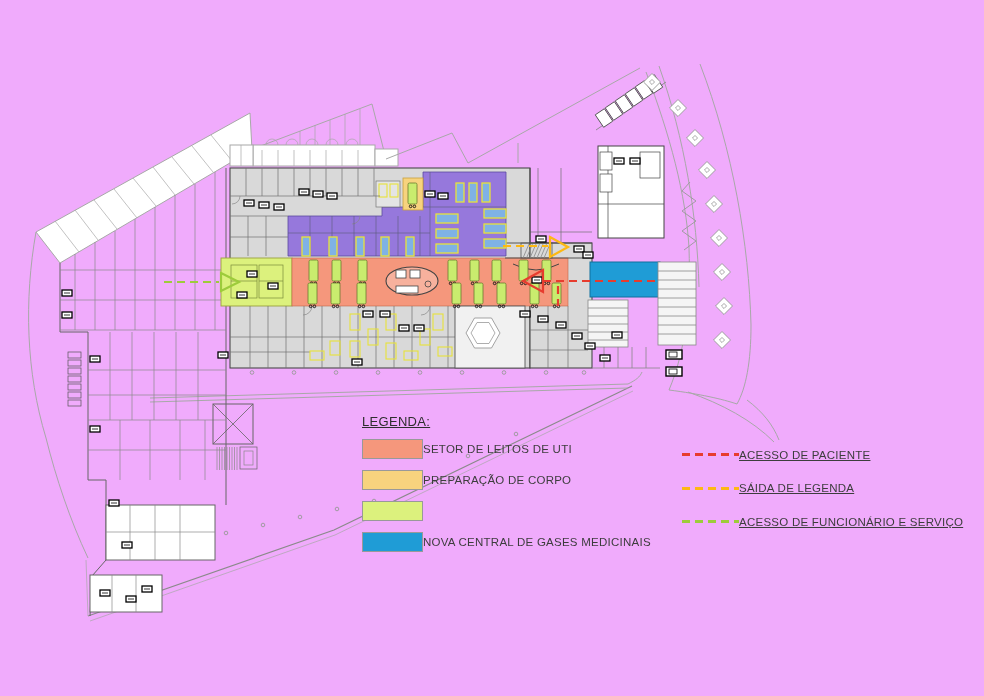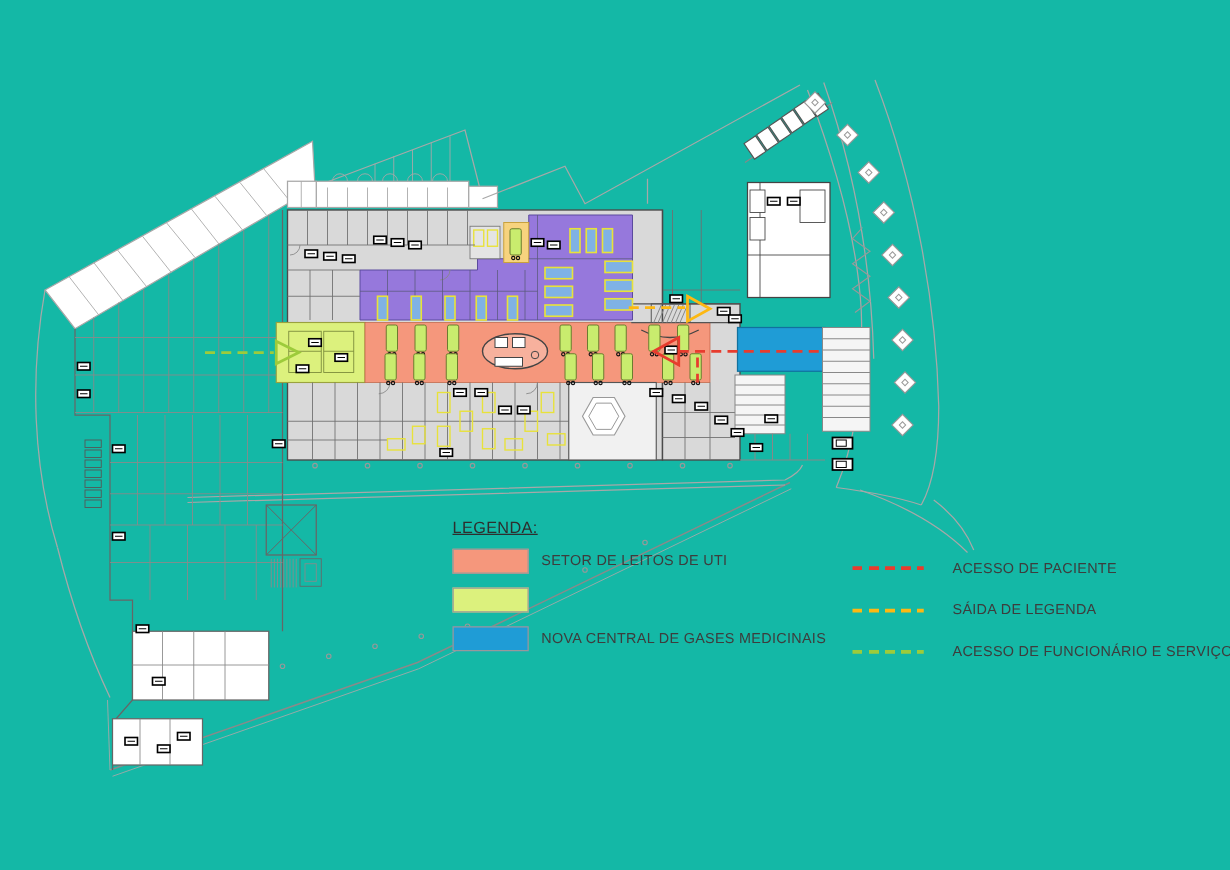--- a/index.html
+++ b/index.html
@@ -1,16 +1,16 @@
 <!DOCTYPE html>
 <html style="--z0: #F5977C; --z1: #9678DC; --z2: #D9D9D9; --z3: #F7D37E; --z4: #DCF17D; --z5: #1F9CD6; --f0: #E73C2E; --f1: #FDB813; --f2: #9DCB3B; --bed_green: #C9EC6E; --bed_blue: #7FB2E5; --bed_outline: #E8E23A; --wall: #4A4A4A; --site: #A8A8A8;"><head>
 <meta charset="utf-8">
 <style>
   html,body{margin:0;padding:0;background:#fff;}
-  .canvas{position:relative;width:984px;height:696px;background:#14b8a6;overflow:hidden;
+  .canvas{position:relative;width:984px;height:696px;background:#f0abfc;overflow:hidden;
           font-family:"Liberation Sans", sans-serif;}
   svg{position:absolute;left:0;top:0;}
   
   .zone-uti{fill:var(--z0);}
   .zone-enf{fill:var(--z1);}
   .zone-apoio{fill:var(--z2);}
   .zone-prep{fill:var(--z3);}
   .zone-param{fill:var(--z4);}
   .zone-gas{fill:var(--z5);}
   .bedg{fill:var(--bed_green);}
@@ -21,28 +21,28 @@
   .arrow-green{stroke:var(--f2);}
   .aw{stroke-width:2.2;fill:none;}
   .dash{stroke-dasharray:8 5;}
   
   .legend{position:absolute;left:362px;top:414px;color:#3a3a3a;}
   .legend-title{font-size:13px;color:#2e2e2e;text-decoration:underline;letter-spacing:.3px;margin-bottom:9px;}
   .lrow{display:flex;align-items:center;height:21px;margin-bottom:10px;}
   .swatch{width:61px;height:20px;border:1px solid #999;box-sizing:border-box;flex:0 0 auto;}
   .sw0{background:var(--z0);} .sw1{background:var(--z1);} .sw2{background:var(--z2);}
   .sw3{background:var(--z3);} .sw4{background:var(--z4);} .sw5{background:var(--z5);}
-  .llabel{font-size:11.5px;letter-spacing:.25px;margin-left:10px;white-space:nowrap;color:#3d3d3d;}
+  .llabel{font-size:11.5px;letter-spacing:.25px;margin-left:0;white-space:nowrap;color:#3d3d3d;}
   .legend-flows{position:absolute;left:682px;top:443px;color:#3a3a3a;}
   .frow{display:flex;align-items:center;height:23px;margin-bottom:10.5px;}
   .flowline{width:57px;height:3px;flex:0 0 auto;}
   .f0{background:repeating-linear-gradient(90deg,var(--f0) 0 8px,transparent 8px 13px);}
   .f1{background:repeating-linear-gradient(90deg,var(--f1) 0 8px,transparent 8px 13px);}
   .f2{background:repeating-linear-gradient(90deg,var(--f2) 0 8px,transparent 8px 13px);}
-  .flabel{font-size:11.5px;letter-spacing:.25px;margin-left:23px;white-space:nowrap;color:#3d3d3d;}
+  .flabel{font-size:11.5px;letter-spacing:.25px;white-space:nowrap;color:#3d3d3d;text-decoration:underline;}
 </style>
 </head>
 <body>
 
 <div class="canvas">
 
 <svg width="984" height="696" viewBox="0 0 984 696">
   <defs>
     <g id="bg">
       <rect width="9" height="21" rx="1.5" class="bedg" stroke="#6b7c2e" stroke-width="0.8"></rect>
@@ -351,20 +351,24 @@
   </g>
 </svg>
 
   <div class="legend">
     <div class="legend-title">LEGENDA:</div>
     <div class="lrow">
       <span class="swatch sw0"></span>
       <span class="llabel">SETOR DE LEITOS DE UTI</span>
     </div>
     <div class="lrow">
+      <span class="swatch sw3"></span>
+      <span class="llabel">PREPARAÇÃO DE CORPO</span>
+    </div>
+    <div class="lrow">
       <span class="swatch sw4"></span>
     </div>
     <div class="lrow">
       <span class="swatch sw5"></span>
       <span class="llabel">NOVA CENTRAL DE GASES MEDICINAIS</span>
     </div>
   </div>
 
   <div class="legend-flows">
     <div class="frow">

